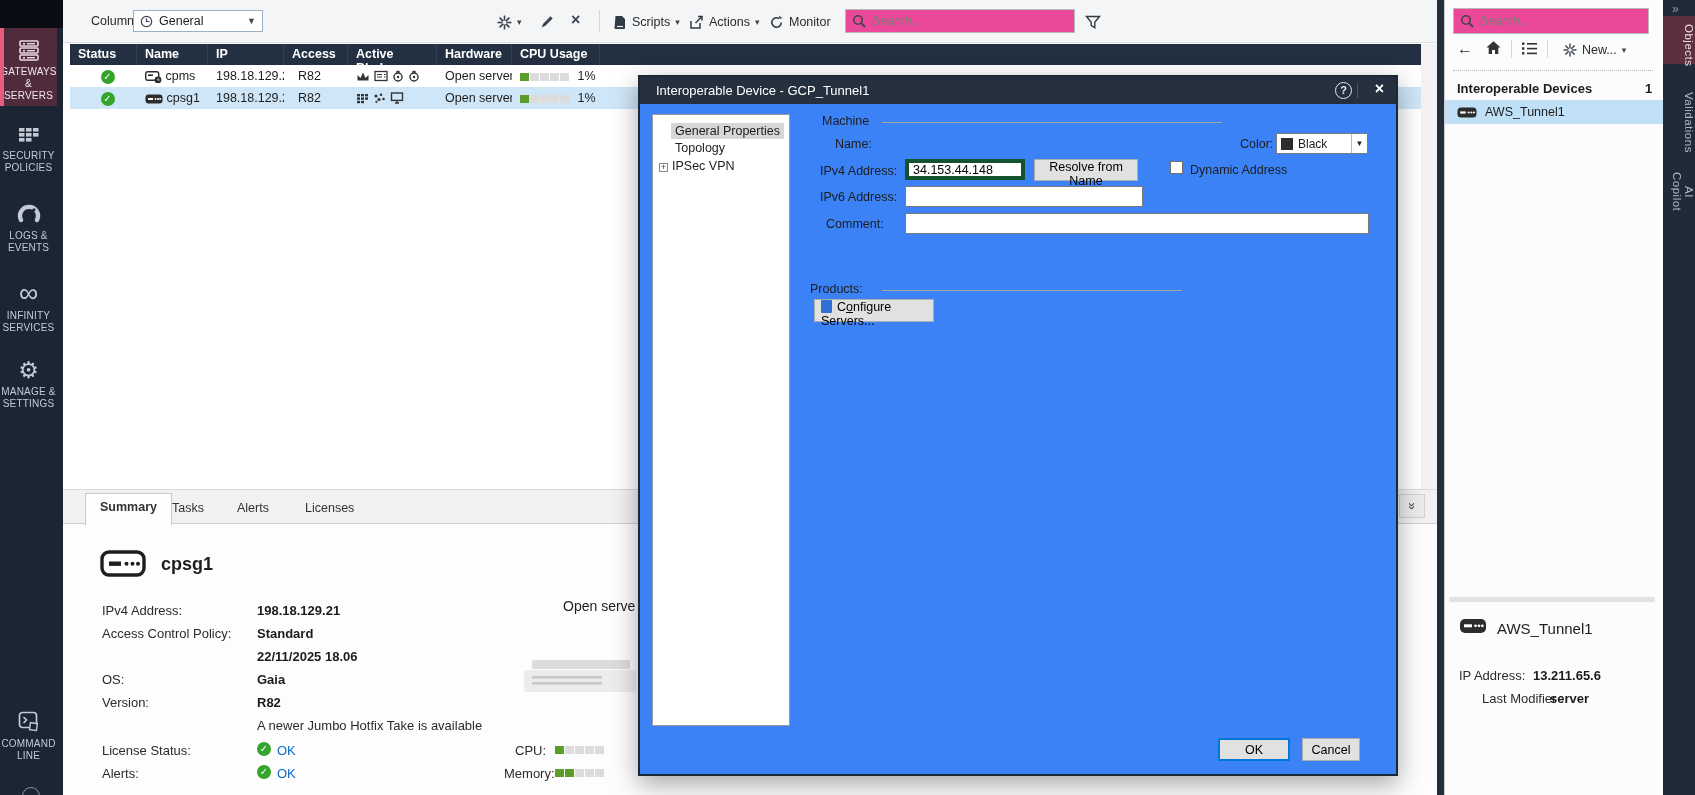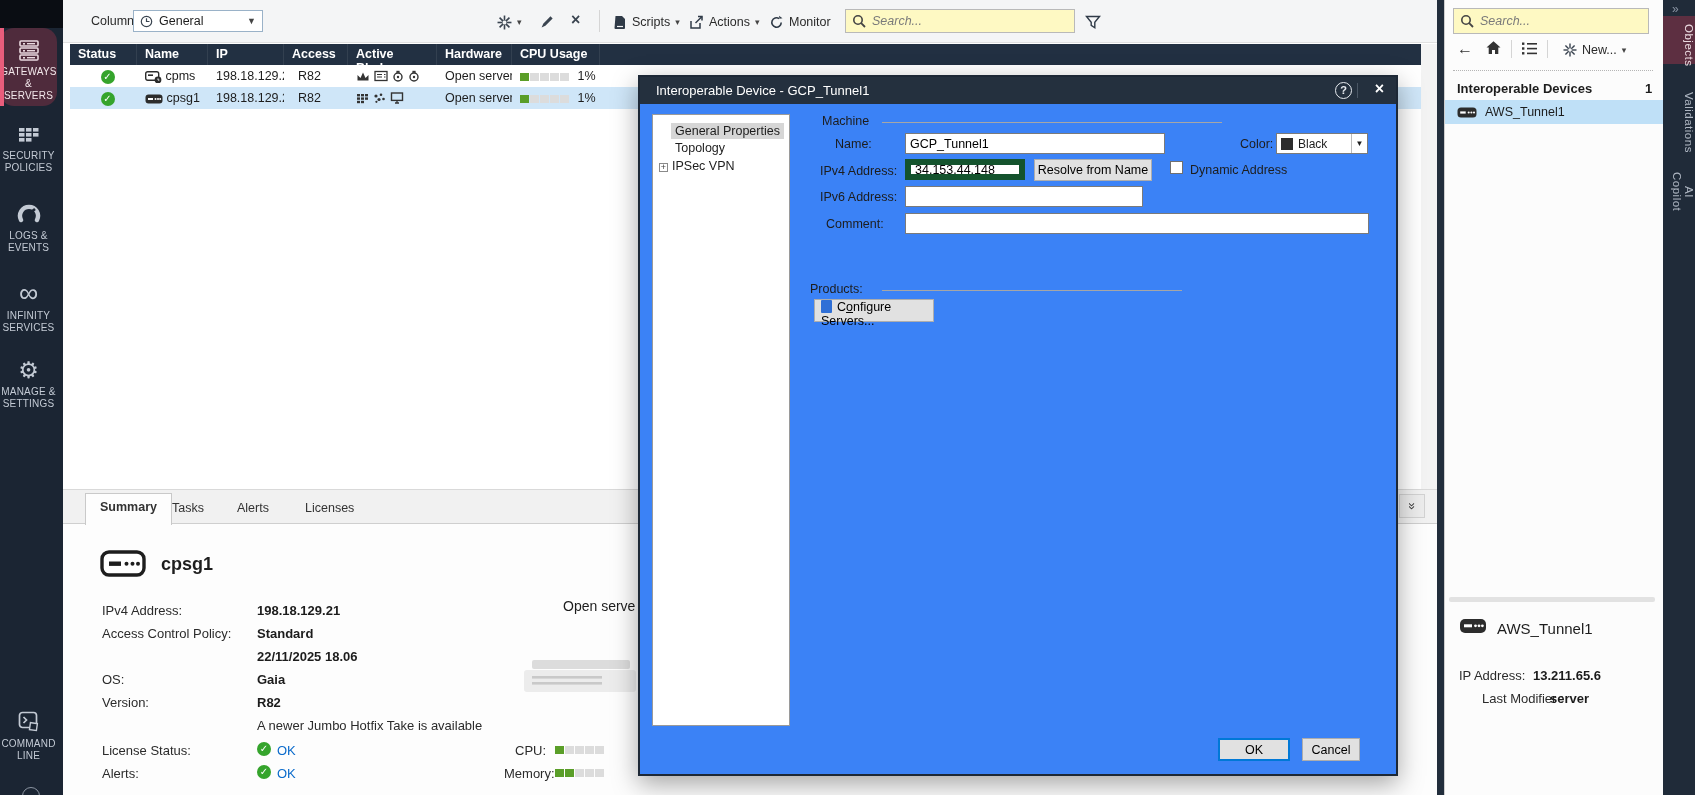--- a/index.html
+++ b/index.html
@@ -4,35 +4,35 @@
 <style>
   * { margin:0; padding:0; box-sizing:border-box; }
   html,body { background:#e9e9e9; }
   #root { position:relative; width:1695px; height:795px; overflow:hidden;
           font-family:"Liberation Sans", sans-serif; background:#fff; font-size:12.5px; color:#1d1d1d; }
   .abs { position:absolute; }
 
   
   #sidebar { left:0; top:0; width:63px; height:795px; background:#1b2533; }
   #sidebar-cap { left:0; top:0; width:63px; height:28px; background:#0a0d13; }
-  .nav-item { left:0; width:57px; height:78px; text-align:center; color:#c3cad4; font-size:10px; cursor:default;border-radius:14px; }
+  .nav-item { left:0; width:57px; height:78px; text-align:center; color:#c3cad4; font-size:10px; cursor:default; }
   .nav-item .ic { display:block; margin:10px auto 4px auto; width:24px; height:24px; line-height:24px; }
   .nav-item .lbl { display:block; line-height:12px; letter-spacing:.2px; }
   .nav-item.active { background:#4f2b3c; color:#f2e7ea; }
   .nav-item.active::before { content:""; position:absolute; left:0; top:0; width:4px; height:100%; background:#e95d7c; }
   .glyph { font-size:22px; color:#c3cad4; }
 
   
   #toolbar { left:63px; top:0; width:1374px; height:43px; background:#f4f5f6; border-bottom:1px solid #e0e0e0; }
   .tb-txt { font-size:12.5px; color:#2a2a2a; }
   .dd { background:#fff; border:1px solid #9ab2c8; height:22px; display:flex; align-items:center; padding:0 6px; gap:6px; }
   .caret { font-size:9px; color:#444; }
   .tb-btn { display:flex; align-items:center; gap:5px; height:24px; color:#2d3razor ;}
   .vsep { width:1px; height:22px; background:#d5d5d5; }
-  .searchbox { background:#fef9c3; border:1px solid #b9b9b9; height:24px; display:flex; align-items:center; padding:0 6px; gap:6px; }
+  .searchbox { background:#ec4899; border:1px solid #b9b9b9; height:24px; display:flex; align-items:center; padding:0 6px; gap:6px; }
   .searchbox input { border:none; outline:none; width:100%; font-family:"Liberation Sans",sans-serif; font-size:12.5px; background:transparent; }
   .searchbox input::placeholder { font-style:italic; color:#7a7a7a; }
 
   
   #grid-header { left:70px; top:44px; width:1351px; height:21px; background:#223042; color:#fff; display:flex; font-weight:bold; font-size:12.5px; }
   #grid-header .hc { padding:3px 0 0 8px; height:100%; border-right:1px solid rgba(255,255,255,.08); }
   .row { left:70px; width:1351px; height:22px; display:flex; align-items:center; background:#fff; }
   .row.selected { background:#cfe6f8; }
   .cell { padding-left:8px; overflow:hidden; white-space:nowrap; }
   .okring { width:14px; height:14px; border-radius:50%; background:#35a42c; color:#fff; display:inline-block; text-align:center; line-height:14px; font-size:10px; }
@@ -50,21 +50,21 @@
   .fl { font-size:13px; color:#2b2b2b; }
   .fv { font-size:13px; font-weight:bold; color:#1c1c1c; }
   .oklink { color:#0b6bcb; font-size:13px; }
 
   
   #dialog { left:638px; top:75px; width:760px; height:701px; background:#3b82f6; border:2px solid #1d2836; box-shadow:0 8px 24px rgba(0,0,0,.35); }
   #dlg-title { position:absolute; left:0; top:0; width:100%; height:27px; background:#24303e; color:#fff; font-size:13px; line-height:27px; padding-left:16px; }
   .helpc { position:absolute; width:17px; height:17px; border:1.5px solid #e7ebf0; border-radius:50%; color:#e7ebf0; text-align:center; line-height:15px; font-size:11px; font-weight:bold; }
   .fldlab { font-size:12.5px; color:#1d1d1d; }
   .fld { border:1px solid #7a7a7a; height:21px; background:#fff; font-family:"Liberation Sans",sans-serif; font-size:12.5px; padding:0 4px; outline:none; }
-  .fld.focus { border:6px solid #14532d; }
+  .fld.focus { border:4px solid #14532d; }
   .winbtn { background:#e1e1e1; border:1px solid #adadad; font-family:"Liberation Sans",sans-serif; font-size:12.5px; text-align:center; }
   .grpline { border-top:1px solid #a6a6a6; height:0; }
   .treebox { position:absolute; left:12px; top:37px; width:138px; height:612px; border:1px solid #9a9a9a; background:#fff; font-size:12.5px; }
   .tr-item { padding:2px 4px 2px 20px; white-space:nowrap; }
   .tr-item.sel { background:#d6d6d6; display:inline-block; margin-left:18px; padding:1px 4px; }
   .expander { display:inline-block; width:9px; height:9px; border:1px solid #8a8a8a; line-height:7px; font-size:9px; text-align:center; margin-right:4px; color:#444; background:#fff; }
 
   
   #vdivider { left:1437px; top:0; width:7px; height:795px; background:#222e3c; }
   #objects-panel { left:1444px; top:0; width:219px; height:795px; background:#fcfcfc; border-left:1px solid #cfcfcf; }
@@ -552,32 +552,31 @@
         <div class="tr-item" style="padding-left:6px;">
           <span class="expander">+</span><span>IPSec VPN</span>
         </div>
       </div>
     </div>
 
     <span class="abs fldlab" style="left:172px; top:37px;margin-left:10px;">Machine</span>
     <div class="abs grpline" style="left:242px; top:45px; width:340px;"></div>
 
     <span class="abs fldlab" style="left:195px; top:60px;">Name:</span>
-    <input class="abs fld" style="left: 265px; top: 56px; width: 260px;" value="GCP_Tunnel1">
 
     <span class="abs fldlab" style="left:600px; top:60px;">Color:</span>
     <div class="abs" style="left:636px; top:56px; width:92px; height:21px; border:1px solid #7a7a7a; background:#fff; display:flex; align-items:center; gap:5px; padding-left:4px;">
       <span style="width:12px; height:12px; background:#2d2d2d; display:inline-block;"></span>
       <span style="flex:1; font-size:12px;">Black</span>
       <span style="width:16px; height:19px; border-left:1px solid #bbb; text-align:center; font-size:8px; line-height:19px;">▼</span>
     </div>
 
     <span class="abs fldlab" style="left:180px; top:87px;">IPv4 Address:</span>
     <input class="abs fld focus" style="left: 265px; top: 82px; width: 120px;" value="34.153.44.148">
-    <button class="abs winbtn" style="left:394px; top:82px; width:118px; height:22px;">Resolve from Name</button>
+    <button class="abs winbtn" style="left:394px; top:82px; width:104px; height:22px;">Resolve from Name</button>
     <span class="abs" style="left:530px; top:84px; width:13px; height:13px; border:1px solid #707070; background:#fff;"></span>
     <span class="abs fldlab" style="left:550px; top:86px;">Dynamic Address</span>
 
     <span class="abs fldlab" style="left:180px; top:113px;">IPv6 Address:</span>
     <input class="abs fld" style="left: 265px; top: 109px; width: 238px;" value="">
 
     <span class="abs fldlab" style="left:186px; top:140px;">Comment:</span>
     <input class="abs fld" style="left: 265px; top: 136px; width: 464px;" value="">
 
     <span class="abs fldlab" style="left:170px; top:205px;">Products:</span>

